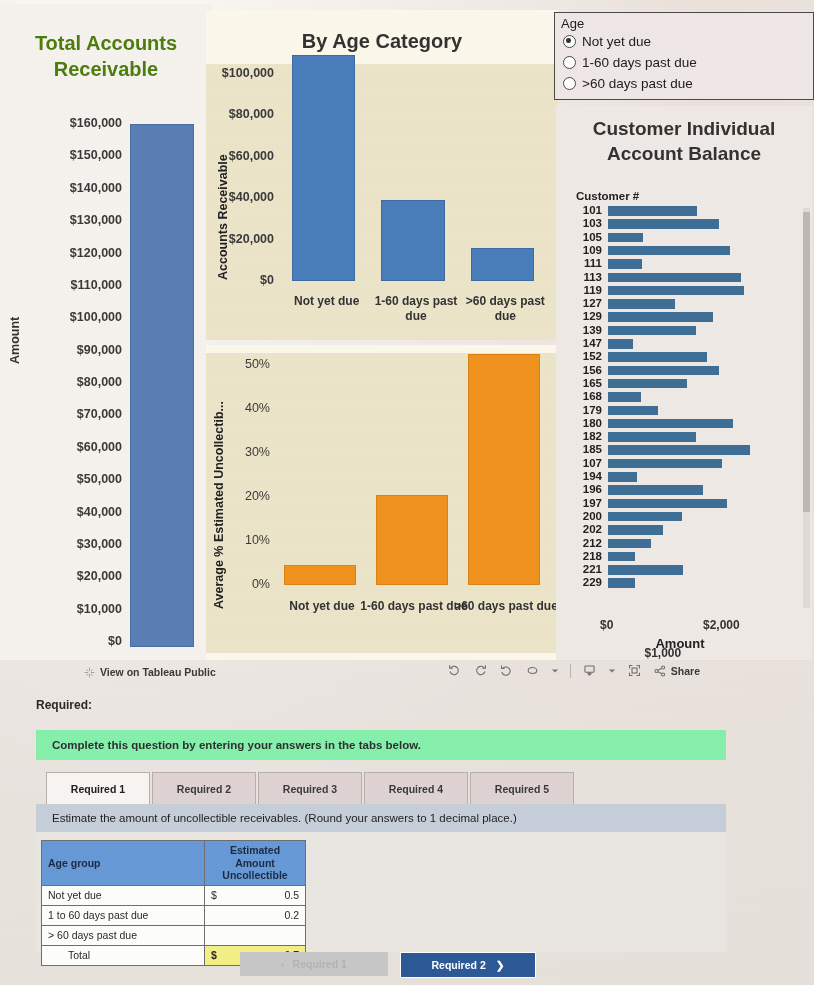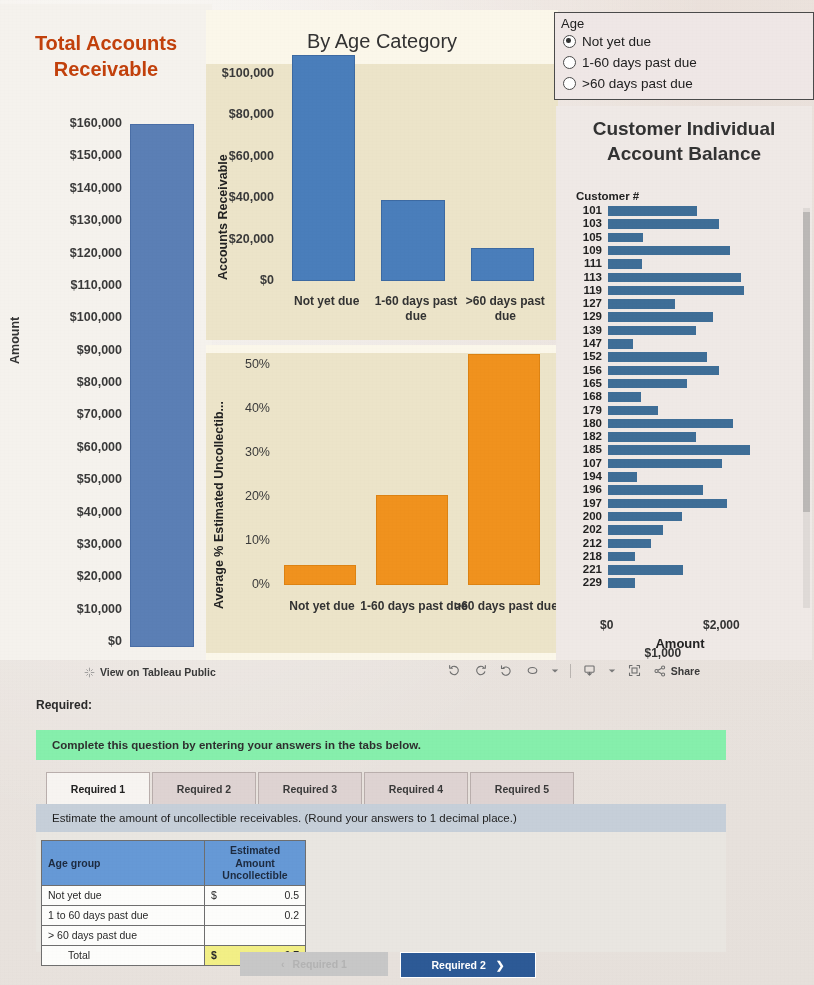--- a/index.html
+++ b/index.html
@@ -19,40 +19,40 @@
     pointer-events:none;
   }
 
   
   .dashboard{position:absolute;left:0;top:0;width:814px;height:660px;}
 
   
   .panel-total{position:absolute;left:0;top:4px;width:212px;height:656px;background:#f5f2ed;}
   .title-total{
     position:absolute;left:6px;top:26px;width:200px;text-align:center;
-    font-size:20px;font-weight:600;line-height:1.32;color:#c2410c;
+    font-size:20px;font-weight:600;line-height:1.32;color:#4d7c0f;
   }
   .total-axis{position:absolute;left:0;top:112px;width:126px;height:532px;}
   .total-axis .tick{
     position:absolute;right:4px;font-size:12.5px;font-weight:600;color:#3a3a3a;white-space:nowrap;
   }
   .total-ylabel{
     position:absolute;left:8px;top:360px;font-size:12.5px;font-weight:700;color:#333;
     transform:rotate(-90deg);transform-origin:left top;white-space:nowrap;
   }
   .total-bar{
     position:absolute;left:130px;bottom:13px;width:62px;background:#5b7fb5;
     border:1px solid #4a6ea6;
   }
 
   
   .panel-age{position:absolute;left:206px;top:10px;width:352px;height:330px;background:#fbf7ea;}
   .title-age{
     position:absolute;left:0;top:20px;width:352px;text-align:center;
-    font-size:20px;font-weight:400;color:#333;
+    font-size:20px;font-weight:700;color:#333;
   }
   .plot-age{position:absolute;left:0;top:54px;width:352px;height:276px;background:#ece4c9;}
   .plot-age .ytick{
     position:absolute;right:284px;font-size:12.5px;font-weight:600;color:#3a3a3a;white-space:nowrap;
   }
   .plot-age .ylab{
     position:absolute;left:10px;top:216px;font-size:12.5px;font-weight:700;color:#222;
     transform:rotate(-90deg);transform-origin:left top;white-space:nowrap;
   }
   .age-bars{position:absolute;left:76px;top:10px;width:268px;height:207px;}

